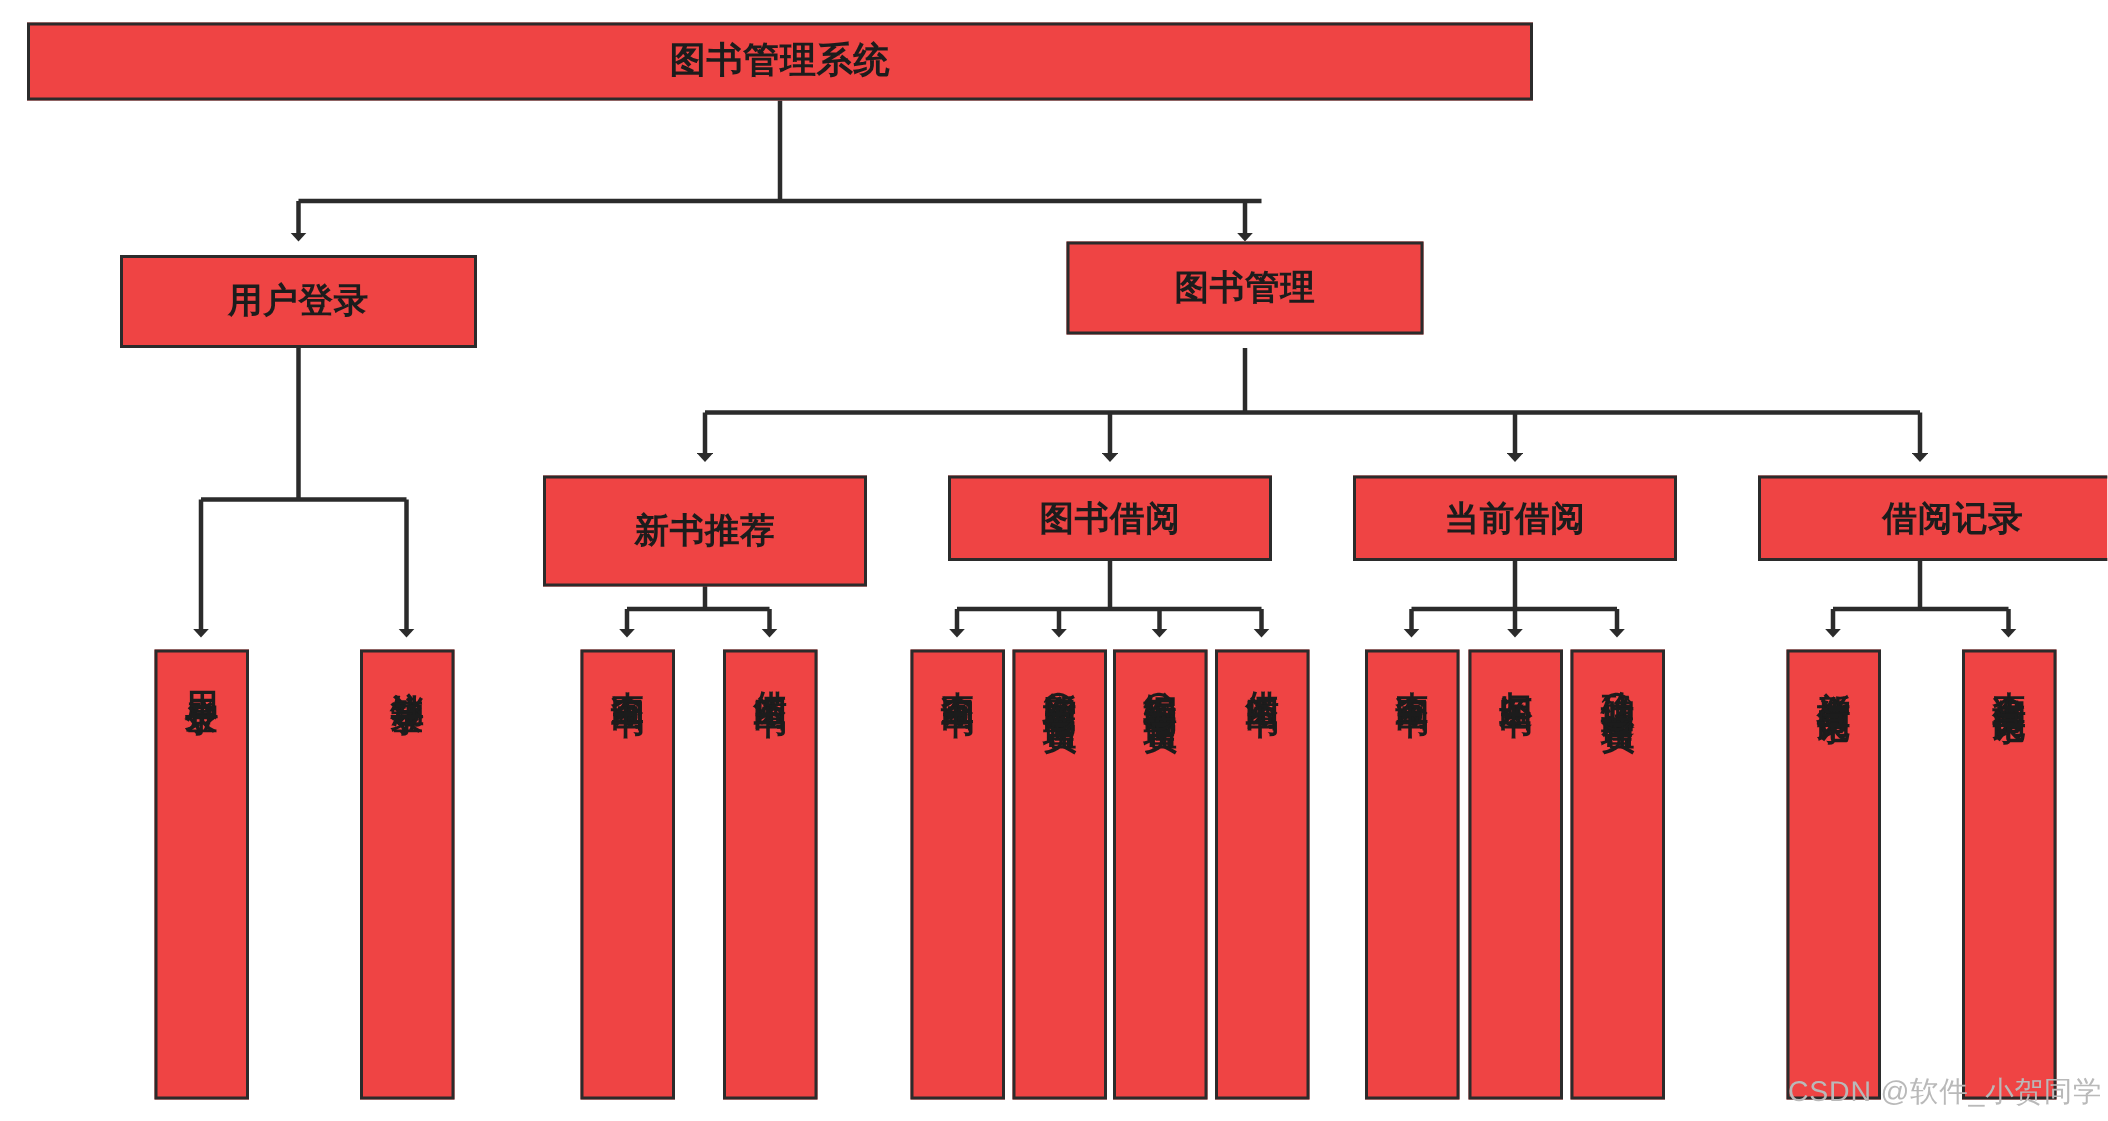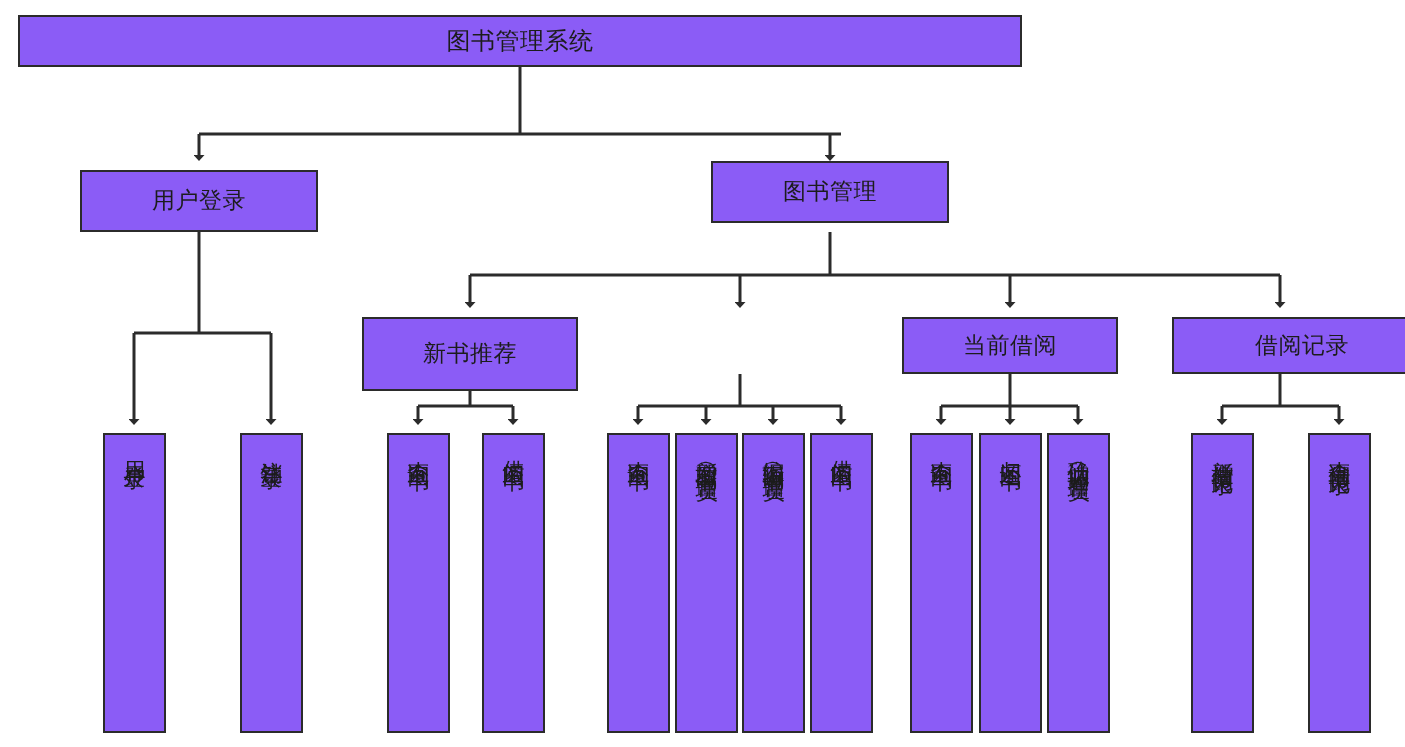--- a/index.html
+++ b/index.html
@@ -22,25 +22,26 @@
     left: 0;
     top: 0;
     width: 1405px;
     height: 747px;
     pointer-events: none;
   }
   .node {
     position: absolute;
     box-sizing: border-box;
     border: 2.5px solid #2b2b2b;
-    background: #8b5cf6;
+    background: #ef4444;
     display: flex;
     align-items: center;
     justify-content: center;
     color: #1c1c1c;
+    font-weight: bold;
   }
   .node .label {
     display: block;
     text-align: center;
     letter-spacing: 0.5px;
   }
   .node.horizontal .label {
     writing-mode: horizontal-tb;
     font-size: 23px;
     line-height: 1.2;
@@ -132,20 +133,23 @@
   <div class="node horizontal" style="left:80px; top:170px; width:238px; height:62px;">
     <span class="label">用户登录</span>
   </div>
   <div class="node horizontal" style="left:711px; top:161px; width:238px; height:62px;">
     <span class="label">图书管理</span>
   </div>
 
   <div class="node horizontal" style="left:362px; top:317px; width:216px; height:74px;">
     <span class="label">新书推荐</span>
   </div>
+  <div class="node horizontal" style="left:632px; top:317px; width:216px; height:57px;">
+    <span class="label">图书借阅</span>
+  </div>
   <div class="node horizontal" style="left:902px; top:317px; width:216px; height:57px;">
     <span class="label">当前借阅</span>
   </div>
   <div class="node horizontal" style="left:1172px; top:317px; width:260px; height:57px;">
     <span class="label">借阅记录</span>
   </div>
 
   <div class="node vertical" style="left:103px; top:433px; width:63px; height:300px;">
     <span class="label">用户登录</span>
   </div>
@@ -183,14 +187,15 @@
     <span class="label">确认归还（管理员）</span>
   </div>
 
   <div class="node vertical" style="left:1191px; top:433px; width:63px; height:300px;">
     <span class="label">新增借阅记录</span>
   </div>
   <div class="node vertical" style="left:1308px; top:433px; width:63px; height:300px;">
     <span class="label">查询借阅记录</span>
   </div>
 
+  <div class="watermark" style="left:1192px; top:715px;">CSDN @软件_小贺同学</div>
 
 </div>
 
 </body></html>

